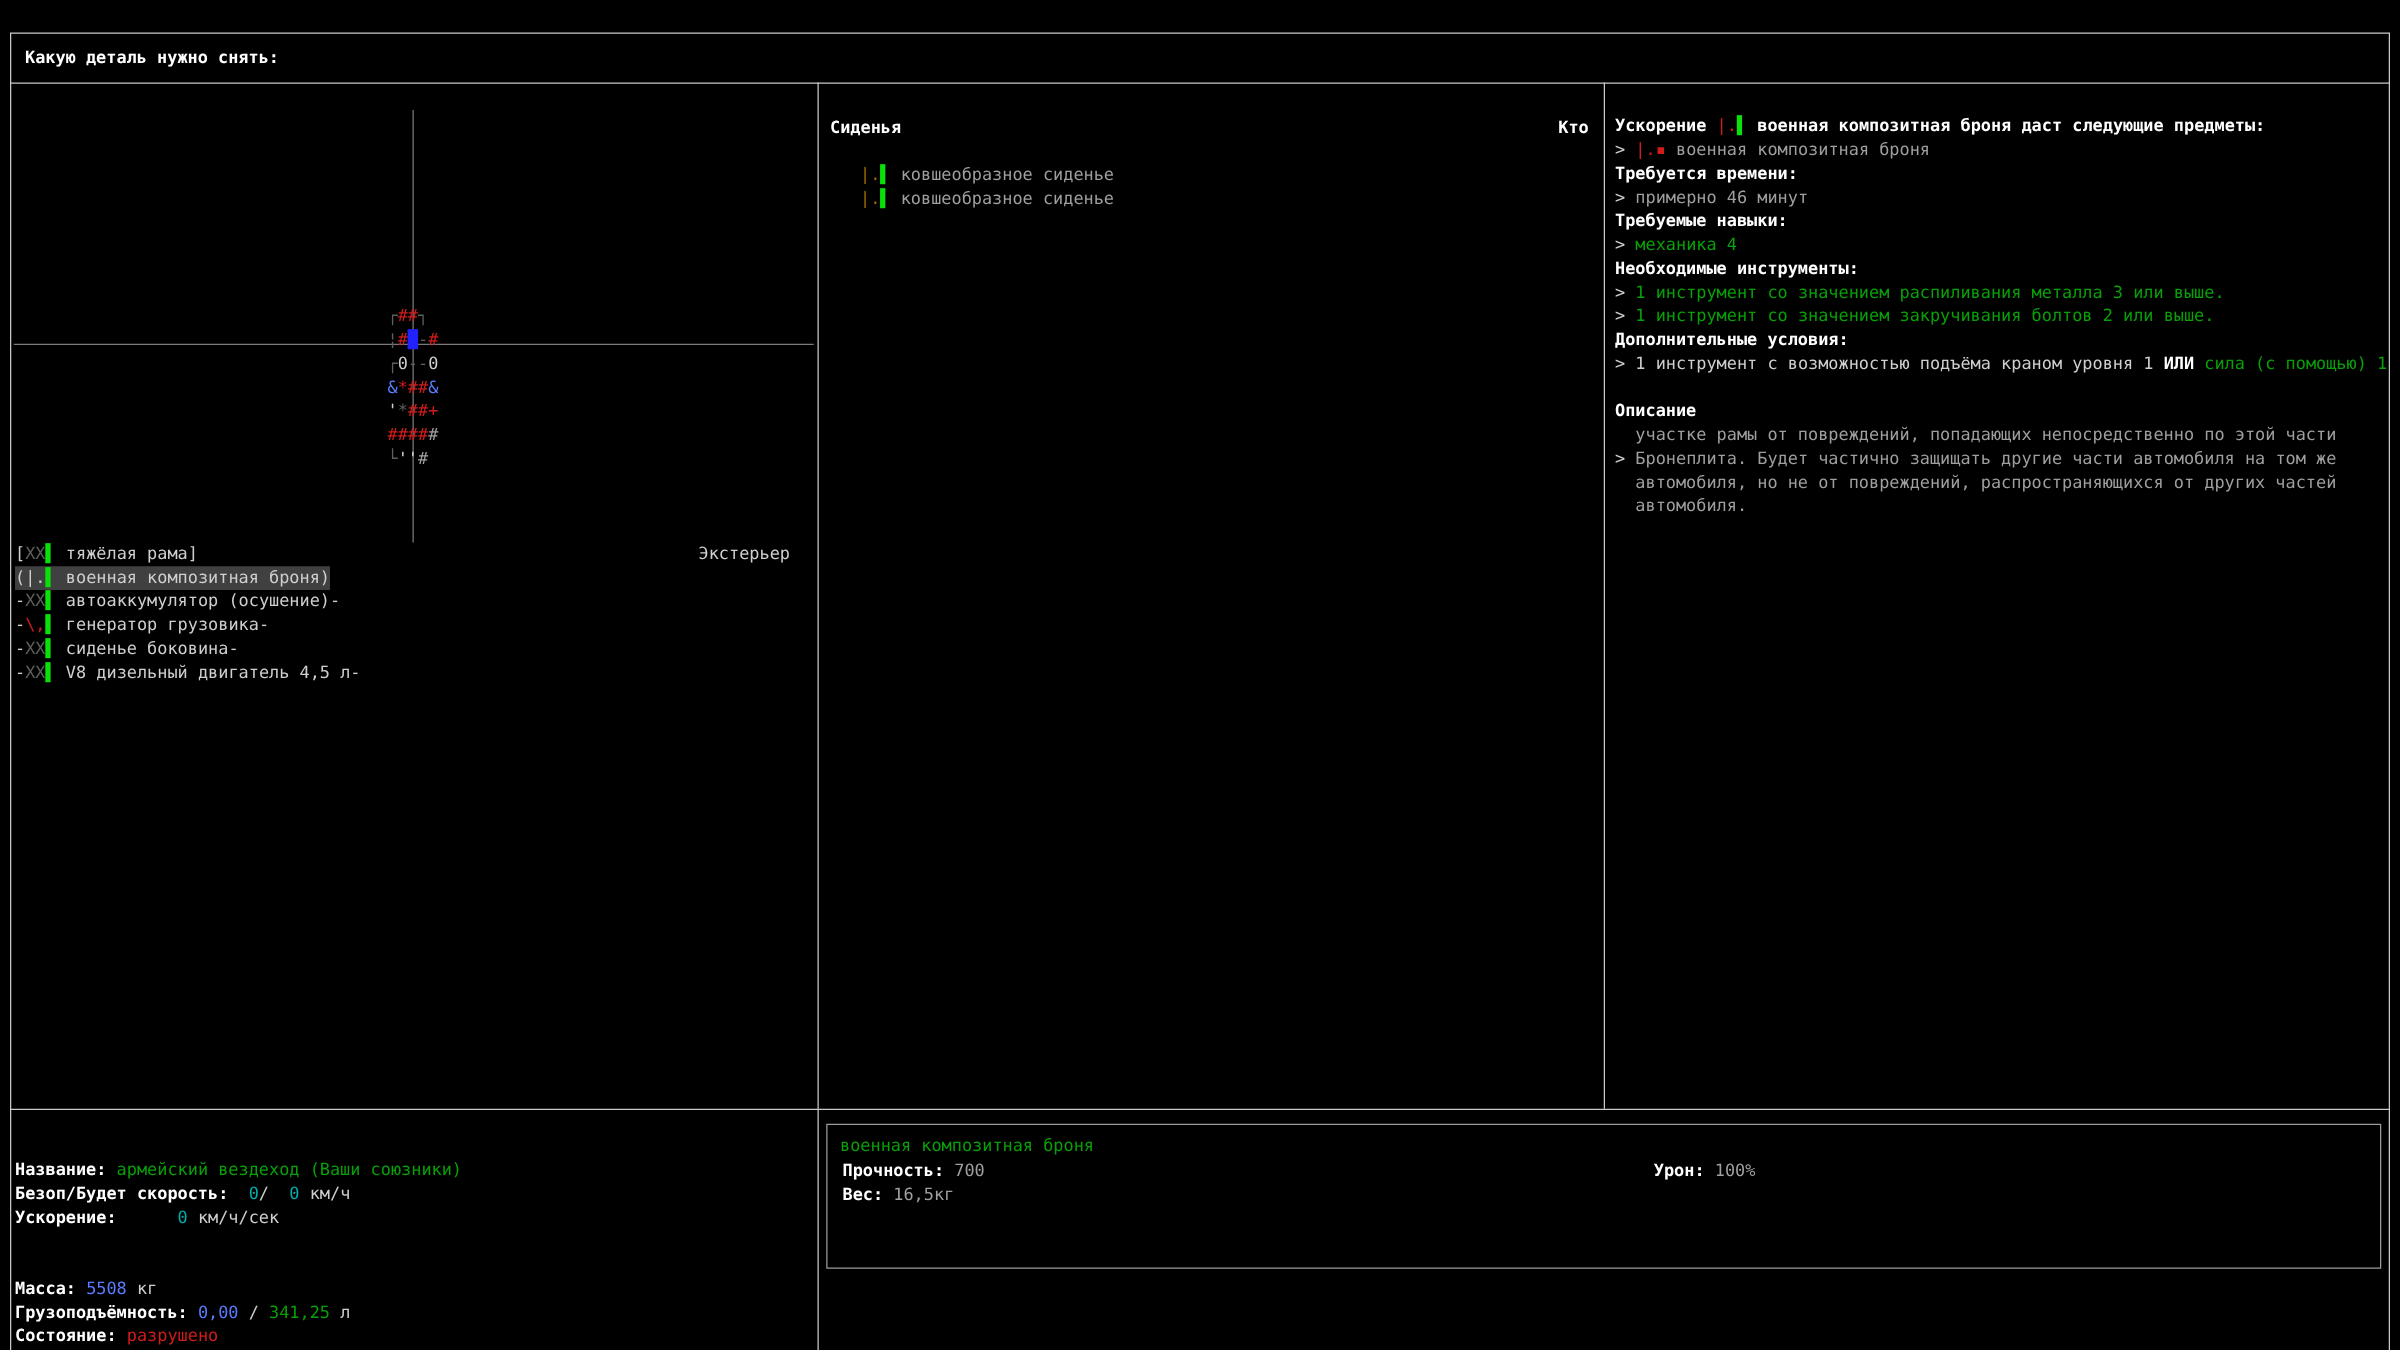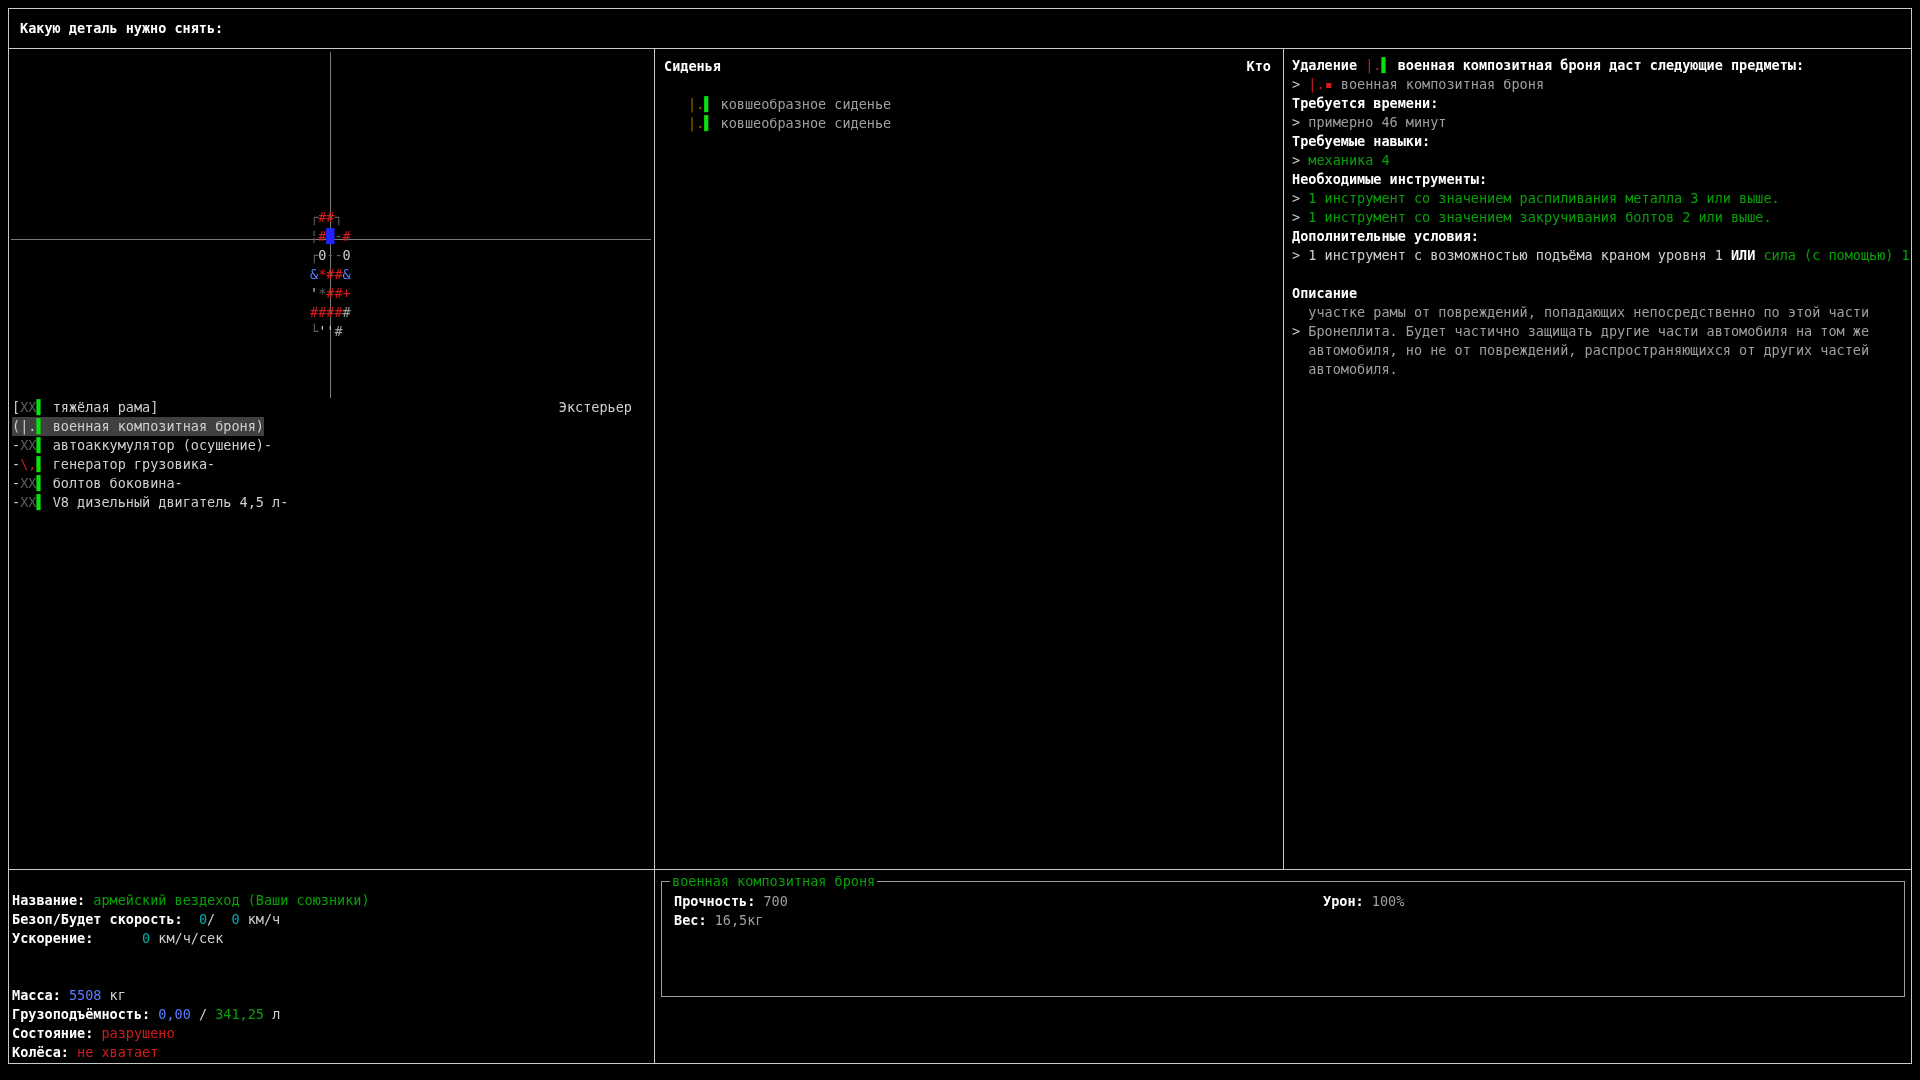--- a/index.html
+++ b/index.html
@@ -2,21 +2,21 @@
 <html><head>
 <meta charset="utf-8">
 <style>
   *{margin:0;padding:0;box-sizing:border-box;}
   html,body{background:#000;}
   body{
     width:1920px;height:1080px;overflow:hidden;position:relative;
     font-family:"DejaVu Sans Mono",monospace;
     font-size:13.5px;color:#cfcfcf;
   }
-  .abs{position:absolute;}
+  .abs{position:absolute;margin-top:18px;}
   .line{min-height:19px;line-height:19px;white-space:pre;}
   .outer{left:8px;top:8px;width:1904px;height:1056px;border:1px solid #c9c9c9;}
   .div-h{background:#c9c9c9;height:1px;}
   .div-v{background:#c9c9c9;width:1px;}
   .sel{background:#404040;width:fit-content;}
   .c-w{color:#cfcfcf;}
   .c-wb{color:#ffffff;font-weight:bold;}
   .c-gr{color:#9f9f9f;}
   .c-dg{color:#5e5e5e;}
   .c-gn{color:#07a007;}
@@ -53,38 +53,38 @@
       <div class="line"><span class="c-lb">&amp;</span><span class="c-rd">*</span><span class="c-rd">##</span><span class="c-lb">&amp;</span></div>
       <div class="line"><span class="c-w">'</span><span class="c-dg">*</span><span class="c-rd">##</span><span class="c-rd">+</span></div>
       <div class="line"><span class="c-rd">####</span><span class="c-gr">#</span></div>
       <div class="line"><span class="c-dg">└</span><span class="c-w">''</span><span class="c-gr">#</span></div>
     </div>
   <div class="abs" style="left:4px;top:350px;">
       <div class="line"><span class="c-w">[</span><span class="c-dg">XX</span><span class="c-lgn">▌</span><span class="c-w"> тяжёлая рама]</span></div>
       <div class="line sel"><span class="c-w">(</span><span class="c-w">|.</span><span class="c-lgn">▌</span><span class="c-w"> военная композитная броня)</span></div>
       <div class="line"><span class="c-w">-</span><span class="c-dg">XX</span><span class="c-lgn">▌</span><span class="c-w"> автоаккумулятор (осушение)-</span></div>
       <div class="line"><span class="c-w">-</span><span class="c-rd">\,</span><span class="c-lgn">▌</span><span class="c-w"> генератор грузовика-</span></div>
-      <div class="line"><span class="c-w">-</span><span class="c-dg">XX</span><span class="c-lgn">▌</span><span class="c-w"> болтов боковина-</span></div>
+      <div class="line"><span class="c-w">-</span><span class="c-dg">XX</span><span class="c-lgn">▌</span><span class="c-w"> сиденье боковина-</span></div>
       <div class="line"><span class="c-w">-</span><span class="c-dg">XX</span><span class="c-lgn">▌</span><span class="c-w"> V8 дизельный двигатель 4,5 л-</span></div>
     </div>
   <div class="abs line c-w" style="right:22px;top:350px;">Экстерьер</div>
 </div>
 
 <div class="abs" style="left:654px;top:48px;width:629px;height:821px;">
   <div class="abs line c-wb" style="left:10px;top:9px;">Сиденья</div>
   <div class="abs line c-wb" style="right:12px;top:9px;">Кто</div>
   <div class="abs" style="left:34px;top:47px;">
       <div class="line"><span class="c-br">|.</span><span class="c-lgn">▌</span><span class="c-gr"> ковшеобразное сиденье</span></div>
       <div class="line"><span class="c-br">|.</span><span class="c-lgn">▌</span><span class="c-gr"> ковшеобразное сиденье</span></div>
     </div>
 </div>
 
 <div class="abs" style="left:1283px;top:48px;width:628px;height:821px;">
   <div class="abs" style="left:9px;top:8px;width:614px;">
-      <div class="line"><span class="c-wb">Удаление </span><span class="c-rd">|.</span><span class="c-lgn">▌</span><span class="c-w"> </span><span class="c-wb">военная композитная броня</span><span class="c-wb"> даст следующие предметы:</span></div>
+      <div class="line"><span class="c-wb">Ускорение </span><span class="c-rd">|.</span><span class="c-lgn">▌</span><span class="c-w"> </span><span class="c-wb">военная композитная броня</span><span class="c-wb"> даст следующие предметы:</span></div>
       <div class="line"><span class="c-w">&gt; </span><span class="c-rd">|.</span><span class="c-rd">▪</span><span class="c-w"> </span><span class="c-gr">военная композитная броня</span></div>
       <div class="line"><span class="c-wb">Требуется времени:</span></div>
       <div class="line"><span class="c-w">&gt; </span><span class="c-gr">примерно 46 минут</span></div>
       <div class="line"><span class="c-wb">Требуемые навыки:</span></div>
       <div class="line"><span class="c-w">&gt; </span><span class="c-gn">механика 4</span></div>
       <div class="line"><span class="c-wb">Необходимые инструменты:</span></div>
       <div class="line"><span class="c-w">&gt; </span><span class="c-gn">1 инструмент со значением распиливания металла 3 или выше.</span></div>
       <div class="line"><span class="c-w">&gt; </span><span class="c-gn">1 инструмент со значением закручивания болтов 2 или выше.</span></div>
       <div class="line"><span class="c-wb">Дополнительные условия:</span></div>
       <div class="line"><span class="c-w">&gt; </span><span class="c-w">1 инструмент с возможностью подъёма краном уровня 1 </span><span class="c-wb">ИЛИ</span><span class="c-w"> </span><span class="c-gn">сила (с помощью) 1</span></div>

